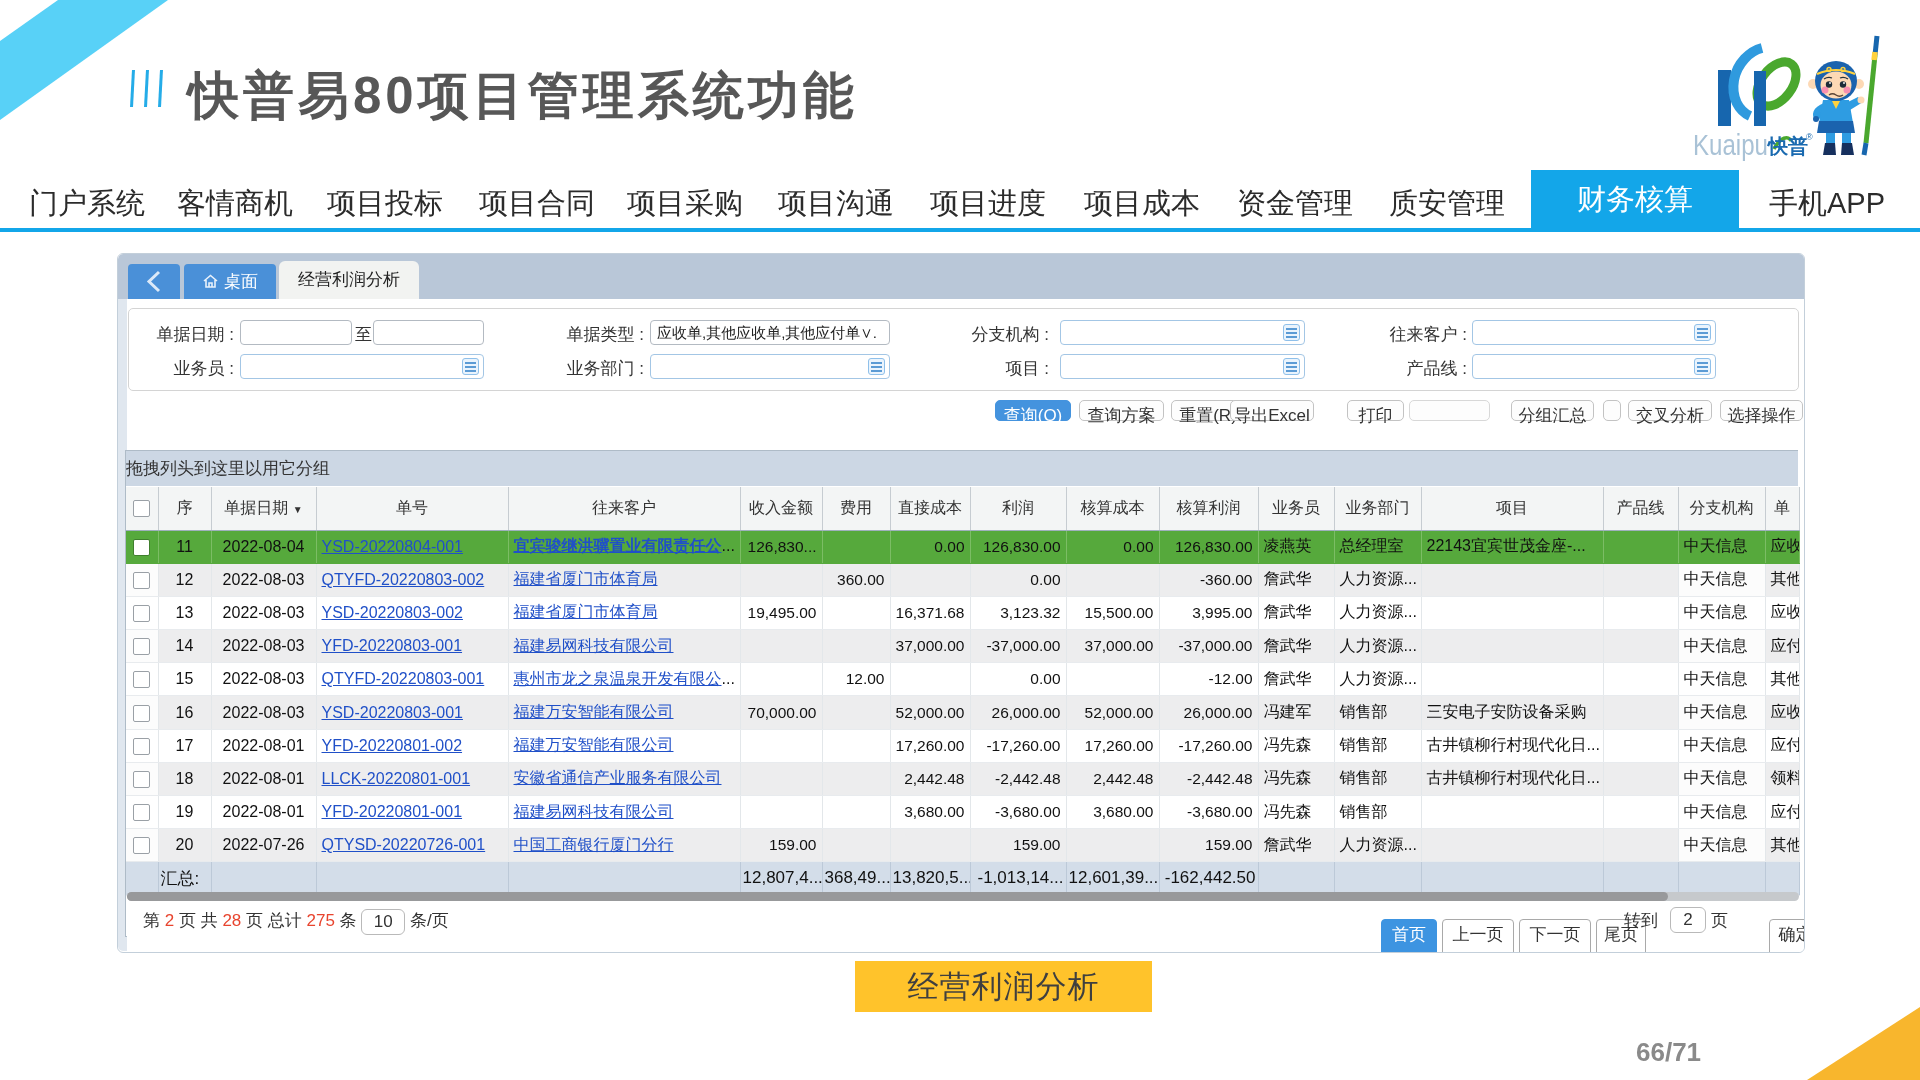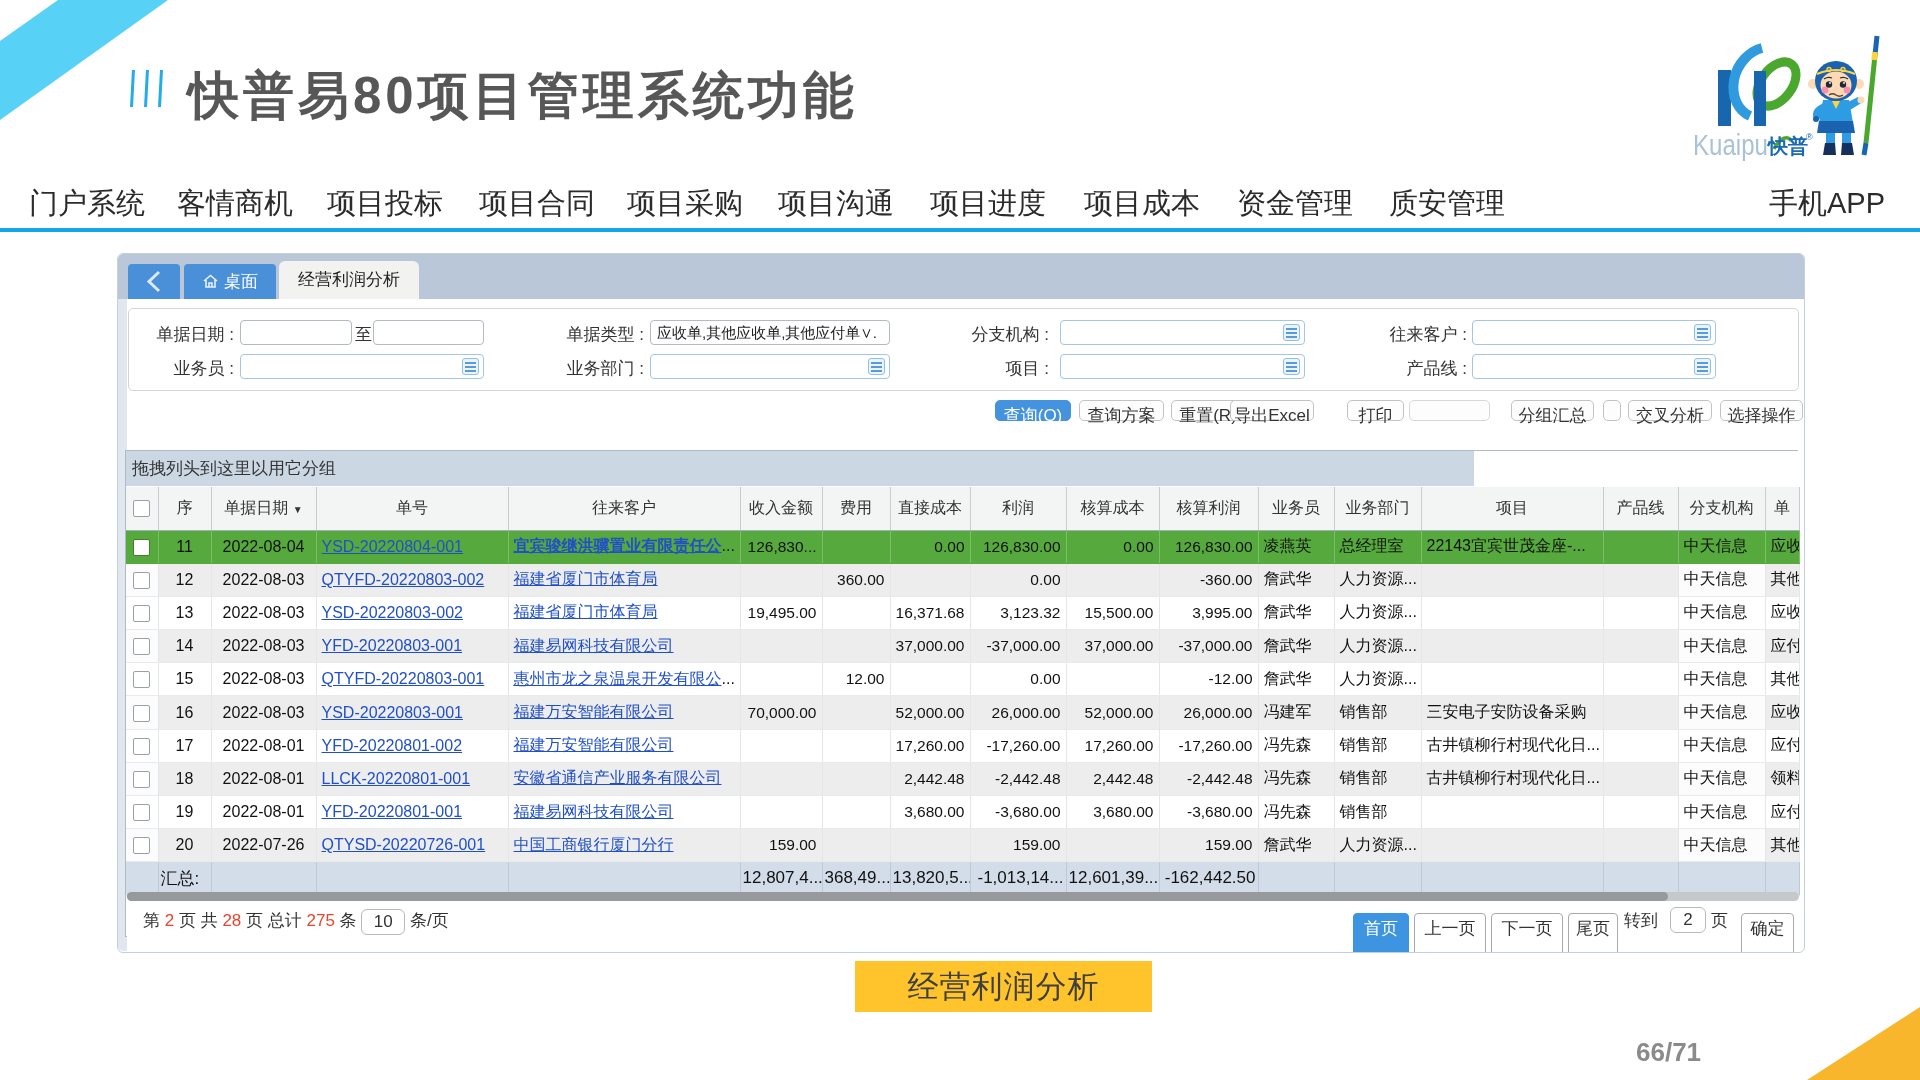--- a/index.html
+++ b/index.html
@@ -28,34 +28,34 @@
   .flab { position:absolute; font-size:17px; color:#333; white-space:nowrap; transform:translateX(-100%); }
   .fin { position:absolute; height:25px; background:#fff; border:1px solid #b3bac2; border-radius:4px; }
   .fin.bl { border-color:#a3c6e5; }
   .licon { position:absolute; right:4px; top:3px; width:17px; height:17px; border:1px solid #8fc0ea; border-radius:3px; background:#eaf4fd; }
   .licon:before { content:""; position:absolute; left:2px; top:3px; width:11px; height:2px; background:#5b9bd5; box-shadow:0 4px 0 #5b9bd5, 0 8px 0 #5b9bd5; }
   
   .btn { position:absolute; top:146px; height:21px; border:1px solid #c3c3c3; border-radius:5px; background:#fdfdfd; font-size:17px; color:#333; text-align:center; line-height:30px; }
   .btn.blue { background:#4493de; border-color:#4493de; color:#fff; }
   
   #grid { position:absolute; left:7px; top:196px; width:1673px; height:487px; border:1px solid #aebbc7; border-right:none; background:#fff; }
-  #gbar { position:absolute; left:0; top:0; width:1348px; height:35px; background:#ccd7e4; font-size:17px; color:#333; line-height:35px; padding-left:6px; }
+  #gbar { position:absolute; left:0; top:0; width:1672px; height:35px; background:#ccd7e4; font-size:17px; color:#333; line-height:35px; padding-left:0; }
   table { border-collapse:collapse; table-layout:fixed; width:1673px; position:absolute; left:0; top:36px; }
   th { height:43px; background:#f3f5f5; font-size:16px; color:#333; font-weight:normal; border-right:1px solid #c6ccd1; border-bottom:1px solid #9fb0bd; padding:0 5px; overflow:hidden; white-space:nowrap; }
   td { height:33.2px; font-size:16px; color:#111; border-right:1px solid #e3e7ea; border-bottom:1px solid #e8ebee; padding:0 5px; overflow:hidden; white-space:nowrap; }
   tr.alt td { background:#ededee; } tr.alt td:first-child, tr.alt td:nth-child(16) { background:#fcfcfc; } td:last-child, th:last-child { padding:0 5px; }
   tr.green td { background:#56a93c; border-right-color:#7cbd65; border-bottom-color:#56a93c; }
   tr.tot td { background:#d3dde9; border-right-color:#bcc9d8; font-size:17px; }
   td.r, th.r { text-align:right; } td.r { font-size:15.5px; } tr.tot td { padding:0 2px; }
   td.c, th.c { text-align:center; }
   a { color:#2050c8; text-decoration:underline; }
   .cb { display:inline-block; width:17px; height:17px; background:#fff; border:1px solid #9aa0a6; border-radius:2px; vertical-align:middle; }
   
   #pgrow { position:absolute; left:9px; top:648px; width:1679px; height:37px; background:#fff; font-size:17px; color:#333; }
-  .pbtn { position:absolute; top:11px; height:47px; border:1px solid #a9a9a9; border-radius:4px; background:#fff; font-size:17px; color:#333; text-align:center; line-height:30px; }
+  .pbtn { position:absolute; top:17px; height:47px; border:1px solid #a9a9a9; border-radius:4px; background:#fff; font-size:17px; color:#333; text-align:center; line-height:30px;margin-left:28px; }
   .pbtn.blue { background:#3d94e1; border-color:#3d94e1; color:#fff; }
   #sbar { position:absolute; left:9px; top:638px; width:1672px; height:9px; background:#c6c9cc; border-radius:5px; }
   #sthumb { position:absolute; left:0; top:0; width:1541px; height:9px; background:#98999b; border-radius:5px; }
   
   #ylabel { left:855px; top:961px; width:297px; height:51px; background:#ffc32b; color:#3f3f3f; font-size:31px; letter-spacing:1px; line-height:51px; text-align:center; }
   #pageno { left:1636px; top:1005px; width:62px; font-size:26px; font-weight:bold; color:#8a8a8a;margin-top:32px; }
 </style>
 </head>
 <body>
 <svg id="band-tl" class="abs" width="200" height="140">
@@ -70,20 +70,21 @@
   <span class="nv" style="left:87px">门户系统</span>
   <span class="nv" style="left:235px">客情商机</span>
   <span class="nv" style="left:385px">项目投标</span>
   <span class="nv" style="left:537px">项目合同</span>
   <span class="nv" style="left:685px">项目采购</span>
   <span class="nv" style="left:836px">项目沟通</span>
   <span class="nv" style="left:988px">项目进度</span>
   <span class="nv" style="left:1142px">项目成本</span>
   <span class="nv" style="left:1295px">资金管理</span>
   <span class="nv" style="left:1447px">质安管理</span>
+  <div id="navtab">财务核算</div>
   <span class="nv" style="left:1827px">手机APP</span>
 </div>
 <div id="navline" class="abs"></div>
 
 <div id="app" class="abs">
   <div id="strip"></div>
   <div id="lstrip"></div>
   <div class="bbtn" id="backbtn"><svg width="52" height="35">
         <path d="M31 8 L21 17.5 L31 27" stroke="#dce9f8" stroke-width="3" fill="none"></path>
       </svg></div>

